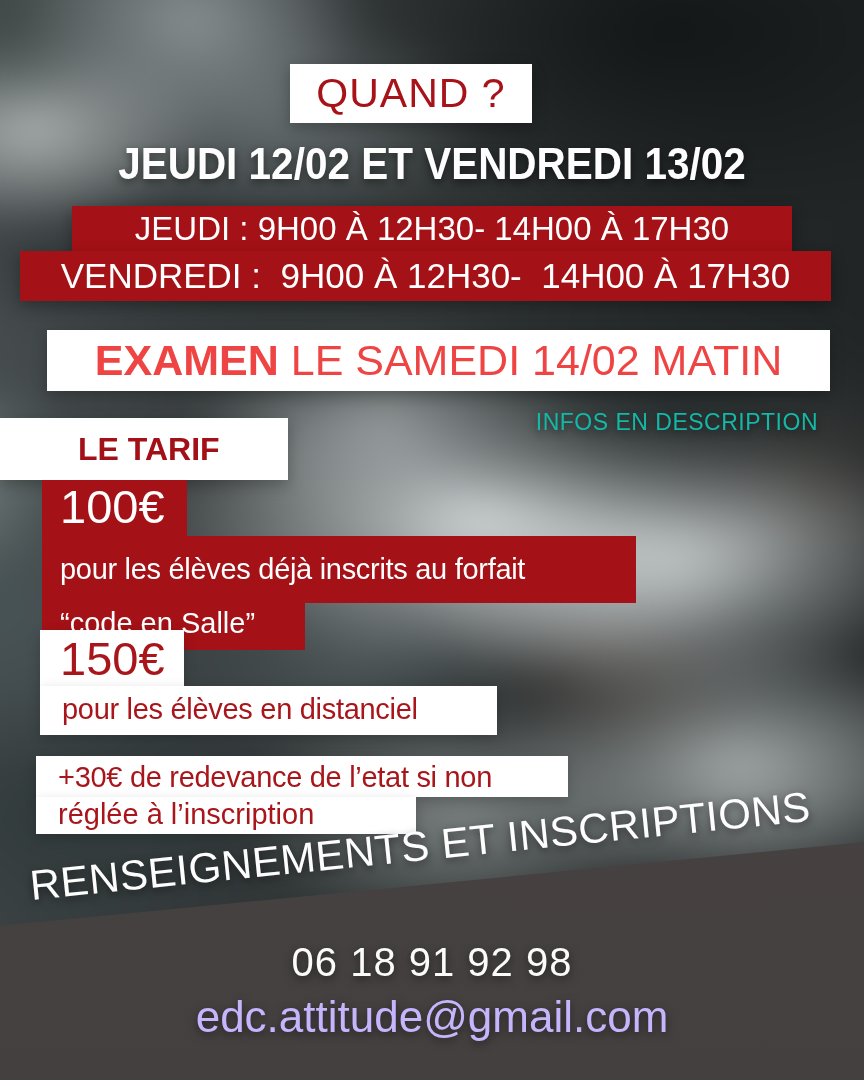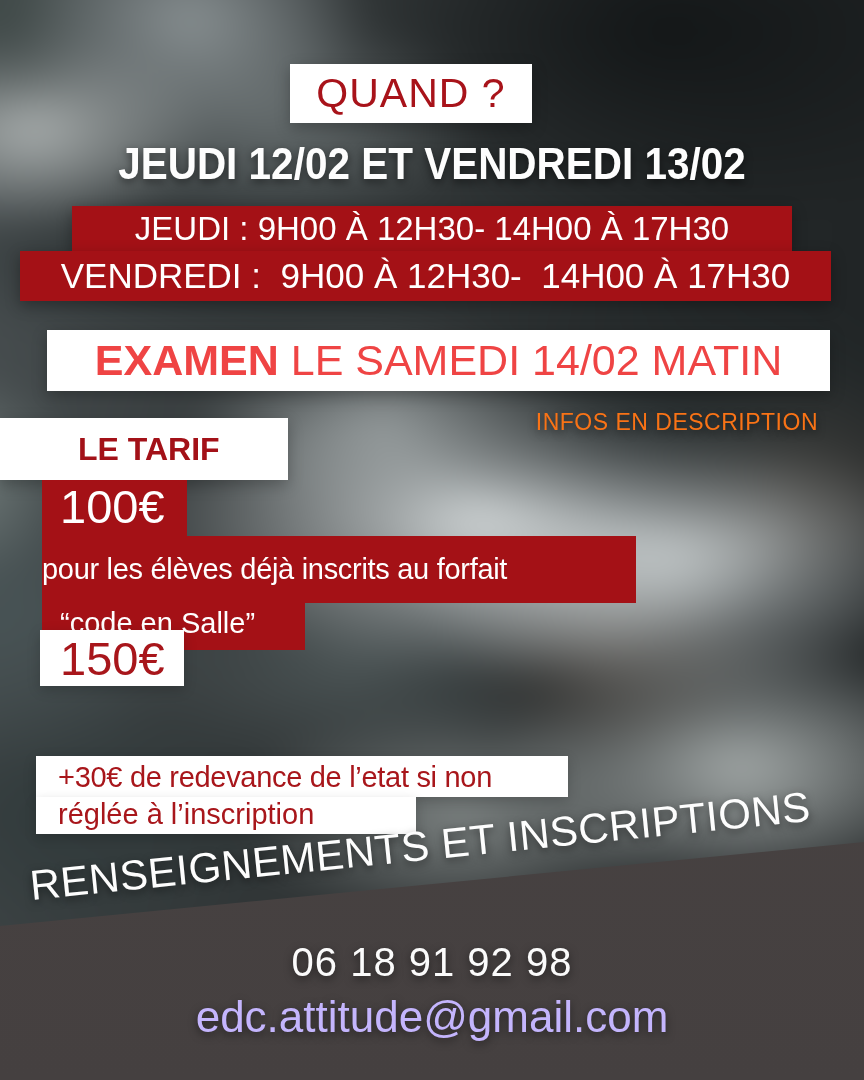--- a/index.html
+++ b/index.html
@@ -53,33 +53,33 @@
   .banner-vendredi{left:20px;top:251px;width:811px;height:50px;font-size:35px;}
   
   .exam-box{
     position:absolute;left:47px;top:330px;width:783px;height:61px;background:#fff;
     display:flex;align-items:center;justify-content:center;white-space:pre;
     font-size:43px;color:#ef4444;box-shadow:0 5px 14px rgba(0,0,0,.25);
   }
   .exam-box .b{font-weight:700;}
   .infos{
     position:absolute;left:520px;top:409px;width:298px;text-align:right;
-    font-size:23px;letter-spacing:.5px;color:#f97316;
+    font-size:23px;letter-spacing:.5px;color:#14b8a6;
   }
   
   .tarif-box{
     position:absolute;left:0;top:418px;width:288px;height:62px;background:#fff;
     font-size:32px;font-weight:700;color:#a31118;line-height:62px;padding-left:78px;
     box-sizing:border-box;box-shadow:0 5px 14px rgba(0,0,0,.25);
   }
   .redblk{position:absolute;background:#a41116;color:#fff;box-sizing:border-box;}
   .whiteblk{position:absolute;background:#fff;color:#a8161b;box-sizing:border-box;
     box-shadow:0 4px 12px rgba(0,0,0,.18);}
   .o1-price{left:42px;top:480px;width:145px;height:56px;font-size:47px;line-height:54px;padding-left:18px;}
-  .o1-line1{left:42px;top:536px;width:594px;height:67px;font-size:29px;line-height:67px;letter-spacing:-.3px;}
+  .o1-line1{left:42px;top:536px;width:594px;height:67px;font-size:29px;line-height:67px;padding-left:18px;letter-spacing:-.3px;}
   .o1-line2{left:42px;top:603px;width:263px;height:47px;font-size:29px;line-height:40px;padding-left:18px;}
   .o2-price{left:40px;top:630px;width:144px;height:56px;font-size:47px;line-height:58px;padding-left:20px;}
   .o2-line1{left:40px;top:686px;width:457px;height:49px;font-size:29px;line-height:46px;padding-left:22px;letter-spacing:-.3px;}
   .s-line1{left:36px;top:756px;width:532px;height:41px;font-size:29px;line-height:43px;padding-left:22px;letter-spacing:-.3px;}
   .s-line2{left:36px;top:797px;width:380px;height:37px;font-size:29px;line-height:34px;padding-left:22px;}
   
   .footer-shape{
     position:absolute;left:0;top:0;width:864px;height:1080px;
     background:linear-gradient(#4b4544,#454040);
     clip-path:polygon(0 926px,864px 842px,864px 1080px,0 1080px);
@@ -119,20 +119,21 @@
 
   <div class="infos shadowed">INFOS EN DESCRIPTION</div>
 
   <div class="tarif-box">LE TARIF</div>
 
   <div class="redblk o1-price">100€</div>
   <div class="redblk o1-line1">pour les élèves déjà inscrits au forfait</div>
   <div class="redblk o1-line2">“code en Salle”</div>
 
   <div class="whiteblk o2-price">150€</div>
+  <div class="whiteblk o2-line1">pour les élèves en distanciel</div>
 
   <div class="whiteblk s-line1">+30€ de redevance de l’etat si non</div>
   <div class="whiteblk s-line2">réglée à l’inscription</div>
 
   <div class="footer-shape"></div>
 
   <div class="contact-banner shadowed">RENSEIGNEMENTS ET INSCRIPTIONS</div>
   <div class="phone shadowed">06 18 91 92 98</div>
   <div class="email shadowed">edc.attitude@gmail.com</div>
 </div>

